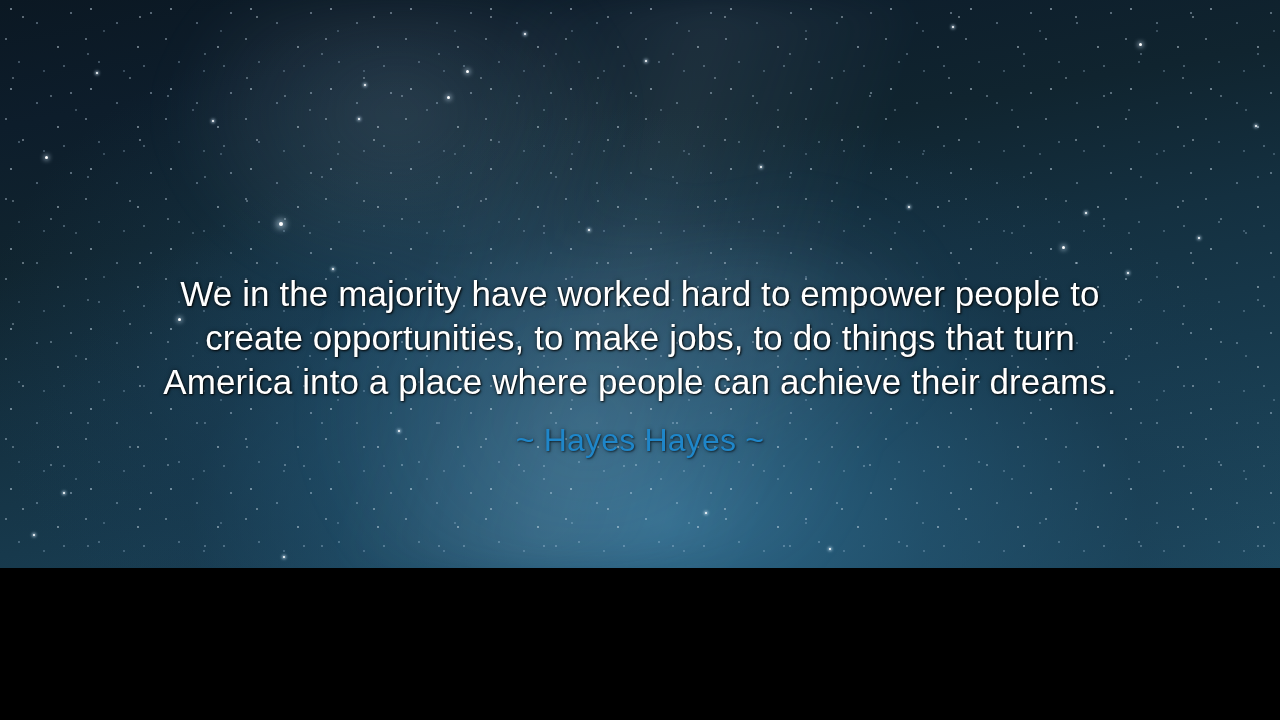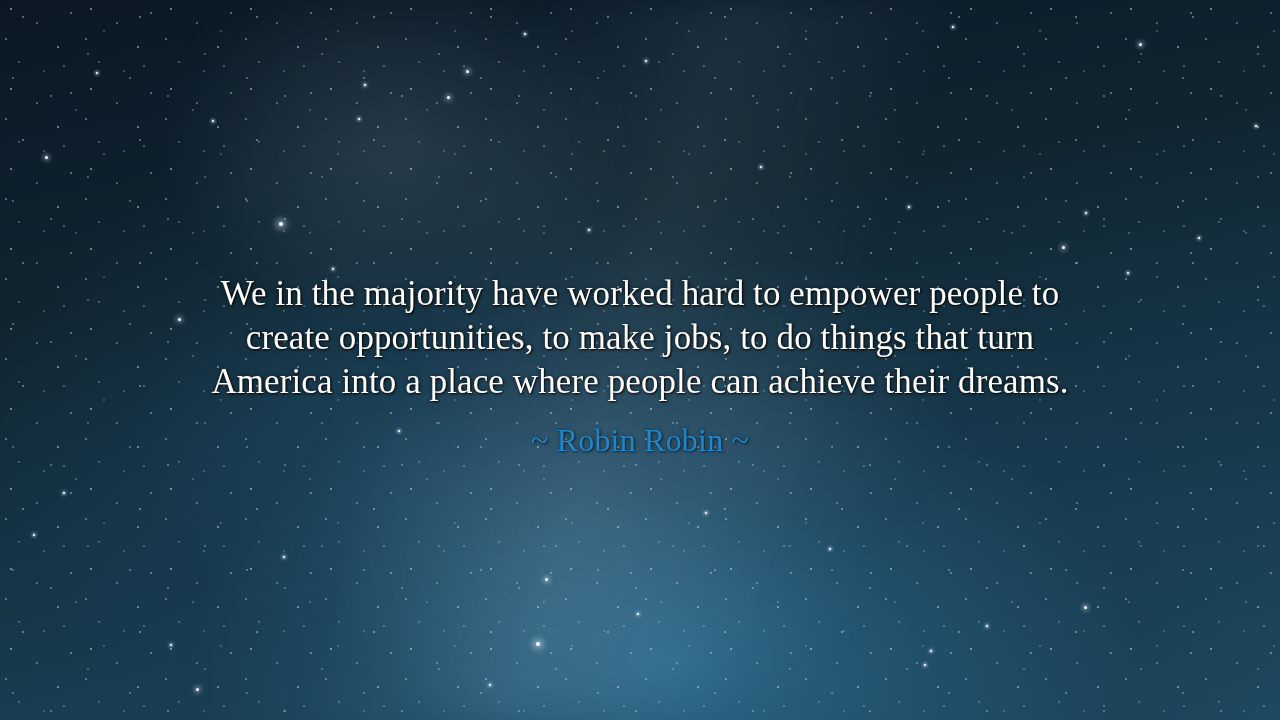--- a/index.html
+++ b/index.html
@@ -5,23 +5,23 @@
 <style>
   html, body {
     margin: 0;
     padding: 0;
     background: #000;
   }
 
   #stage {
     position: relative;
     width: 1280px;
-    height: 720px;
+    height: 568px;
     overflow: hidden;
-    font-family: Liberation Serif, serif;
+    font-family: Liberation Sans, sans-serif;
     
     background-color: #10202e;
   }
 
   
   .sky-layer {
     position: absolute;
     inset: 0;
     pointer-events: none;
   }
@@ -200,16 +200,16 @@
     <span class="star s1" style="left:489px; top:684px;"></span>
     <span class="star s1" style="left:283px; top:556px;"></span>
     <span class="star s1" style="left:760px; top:166px;"></span>
     <span class="star s1" style="left:645px; top:60px;"></span>
   </div>
 
   <div id="quote-block">
     <p id="quote-text">We in the majority have worked hard to empower people to
 create opportunities, to make jobs, to do things that turn
 America into a place where people can achieve their dreams.</p>
-    <p id="quote-attribution">~ Robin Robin ~</p>
+    <p id="quote-attribution">~ Hayes Hayes ~</p>
   </div>
 
 </div>
 
 </body></html>

